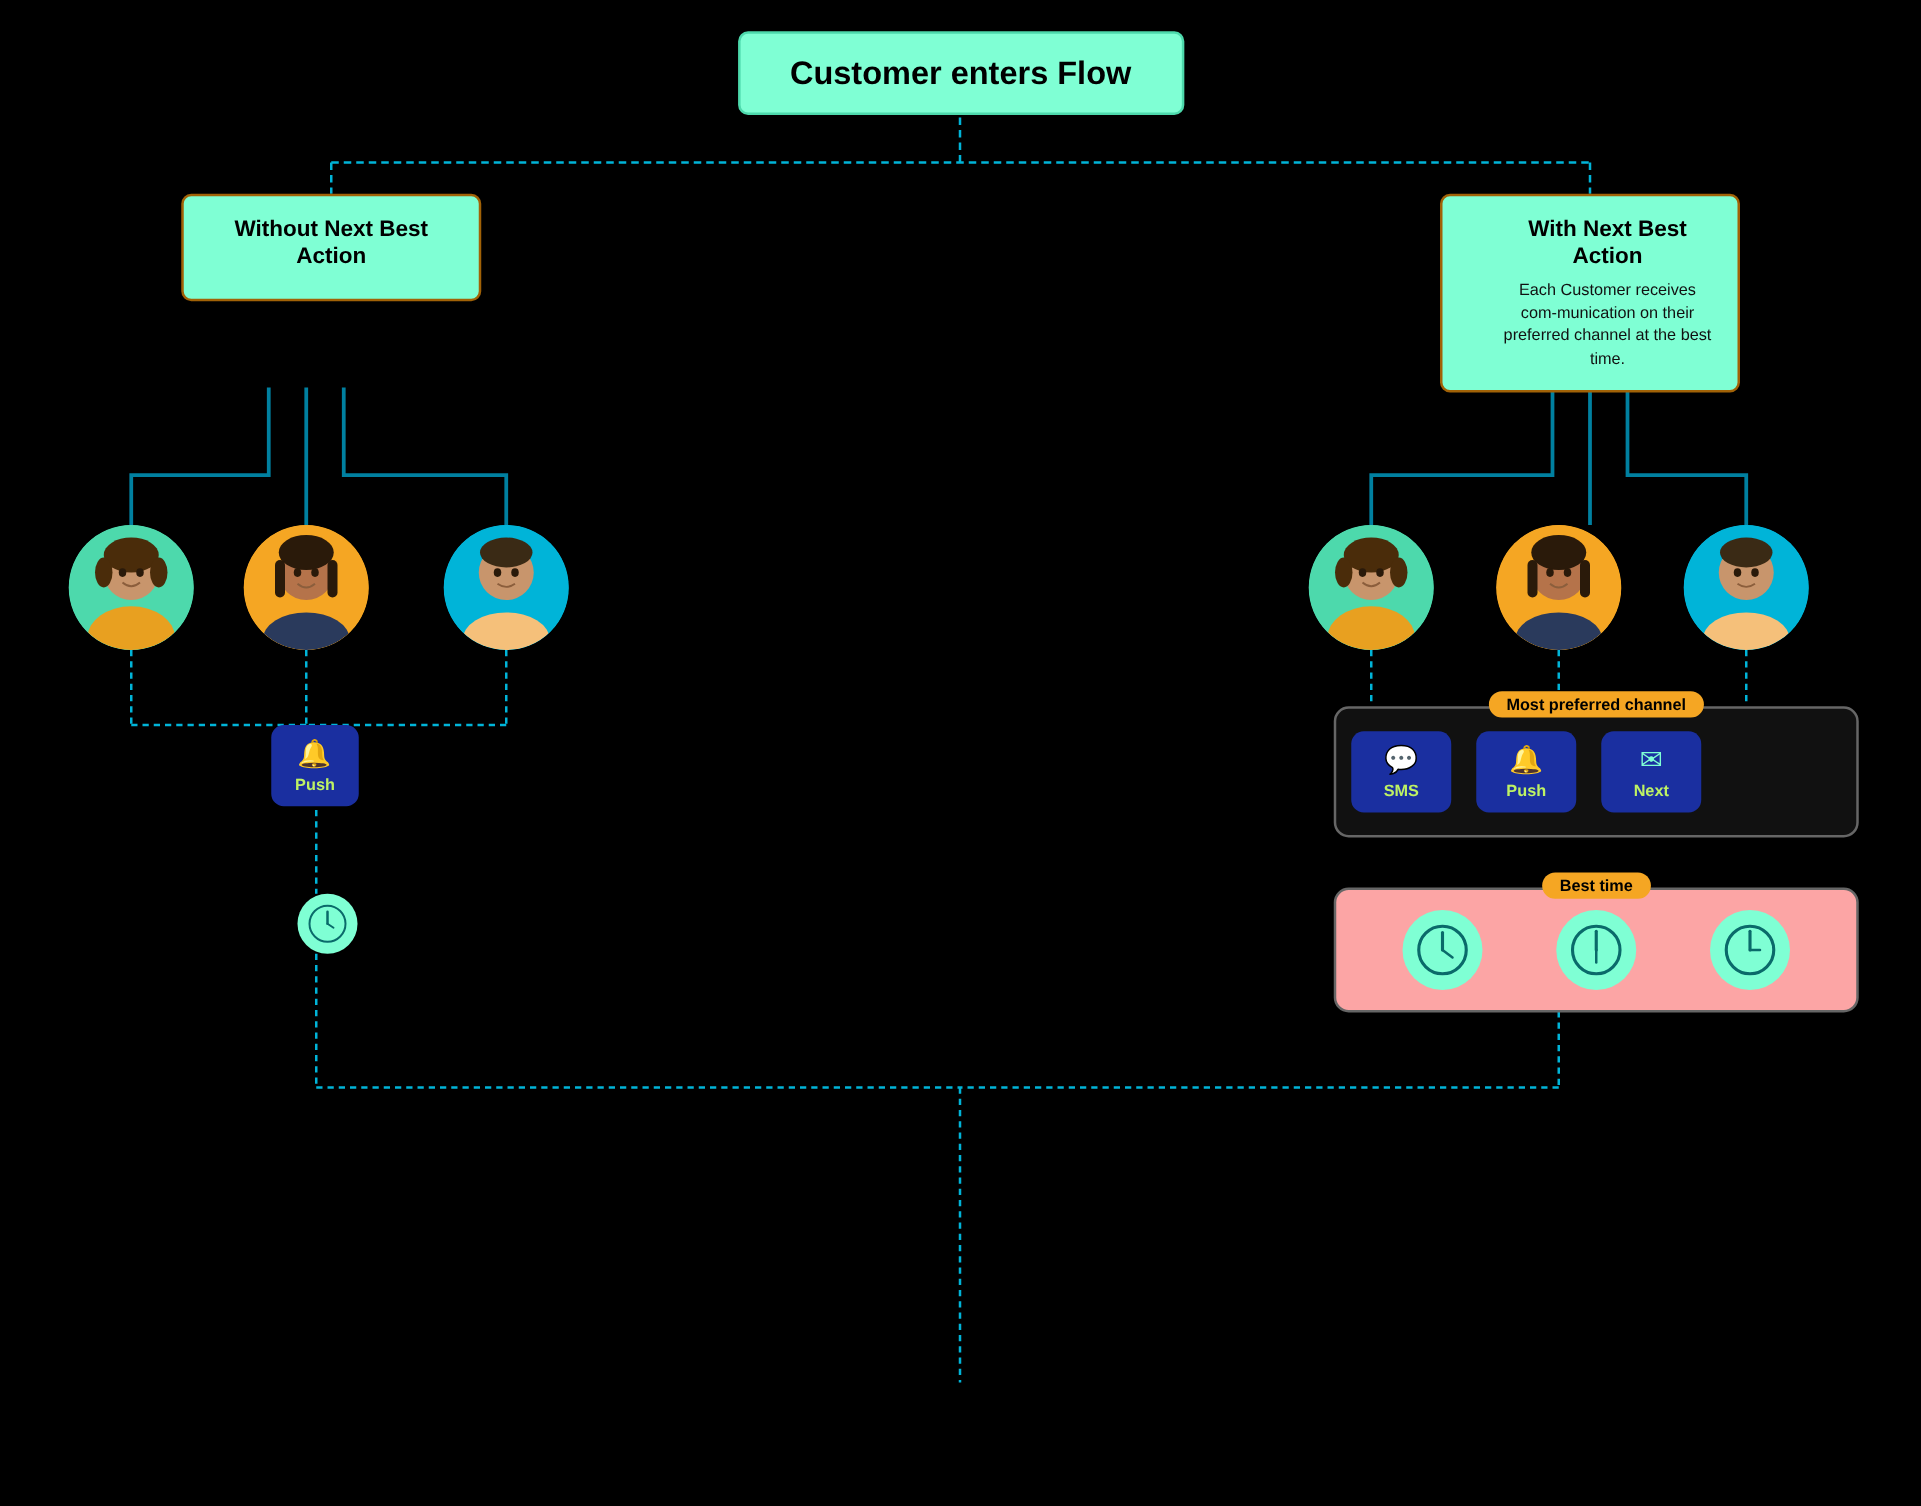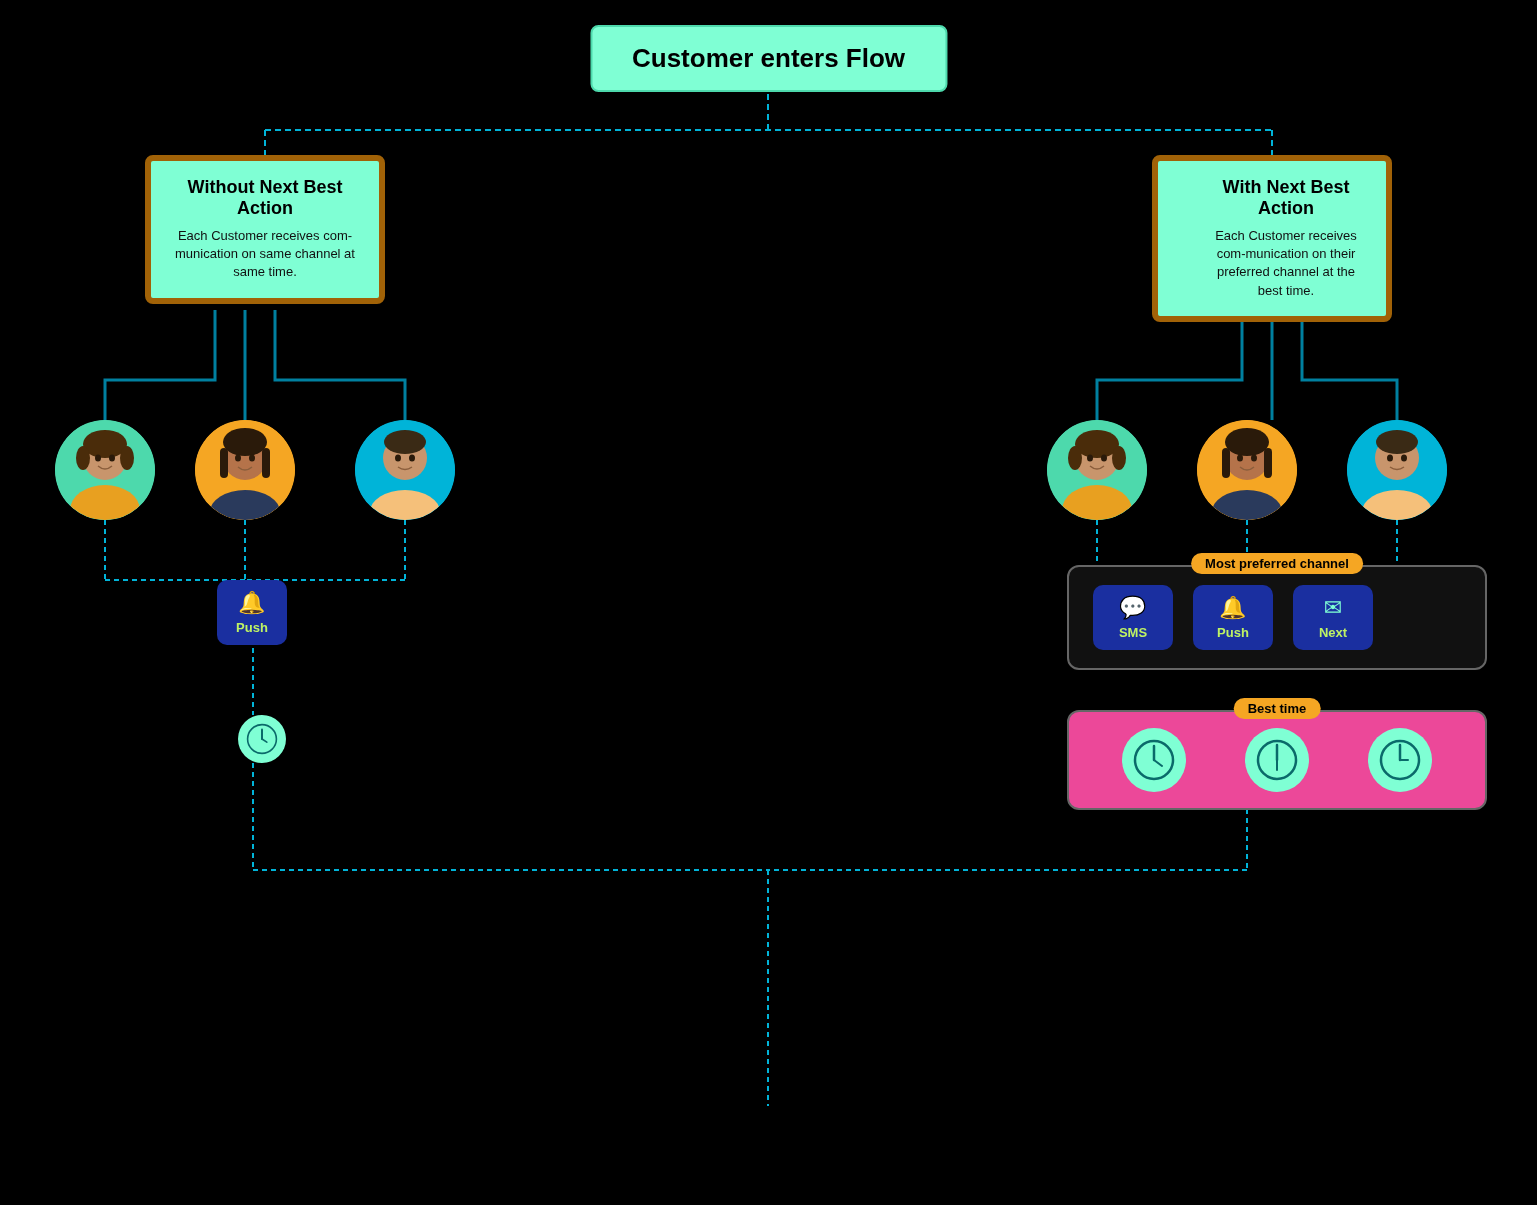--- a/index.html
+++ b/index.html
@@ -53,21 +53,21 @@
     .bottom-box-title {
       font-size: 26px;
       font-weight: 700;
       color: #000;
     }
 
     
     .branch-box {
       position: absolute;
       background: #7fffd4;
-      border: 6px solid #a16207;
+      border: 2px solid #a16207;
       border-radius: 8px;
       padding: 16px 20px;
       width: 240px;
       text-align: center;
     }
     .branch-box-title {
       font-size: 18px;
       font-weight: 700;
       color: #000;
       margin-bottom: 8px;
@@ -146,21 +146,21 @@
 
     
     .channel-panel {
       position: absolute;
       border: 2px solid #666;
       border-radius: 12px;
       background: #111;
       display: flex;
       align-items: center;
       gap: 20px;
-      padding: 18px 24px;
+      padding: 18px 12px;
     }
     .channel-panel-right {
       right: 50px;
       top: 565px;
       width: 420px;
     }
     .channel-panel-label {
       position: absolute;
       top: -14px;
       left: 50%;
@@ -172,21 +172,21 @@
       padding: 3px 14px;
       border-radius: 20px;
       white-space: nowrap;
     }
 
     
     .time-panel {
       position: absolute;
       border: 2px solid #666;
       border-radius: 12px;
-      background: #ec4899;
+      background: #fca5a5;
       display: flex;
       align-items: flex-end;
       justify-content: space-around;
     }
     .time-panel-right {
       right: 50px;
       top: 710px;
       width: 420px;
       padding: 16px 24px;
     }
@@ -290,21 +290,20 @@
 
     <line x1="768" y1="870" x2="768" y2="1106" stroke="#00b4d8" stroke-width="2" stroke-dasharray="5,4"></line>
   </svg>
 
   <div class="top-box">
     <span class="top-box-title">Customer enters Flow</span>
   </div>
 
   <div class="branch-box left-branch-box">
     <div class="branch-box-title">Without Next Best Action</div>
-    <div class="branch-box-desc">Each Customer receives com-munication on same channel at same time.</div>
   </div>
 
   <div class="branch-box right-branch-box">
     <div class="branch-box-title">With Next Best Action</div>
     <div class="branch-box-desc">Each Customer receives com-munication on their preferred channel at the best time.</div>
   </div>
 
   <div class="avatar avatar-green avatar-l1" style="left:55px; top:420px;">
     <svg viewBox="0 0 100 100" class="face-svg">
       <circle cx="50" cy="50" r="50" fill="#4dd9ac"></circle>

